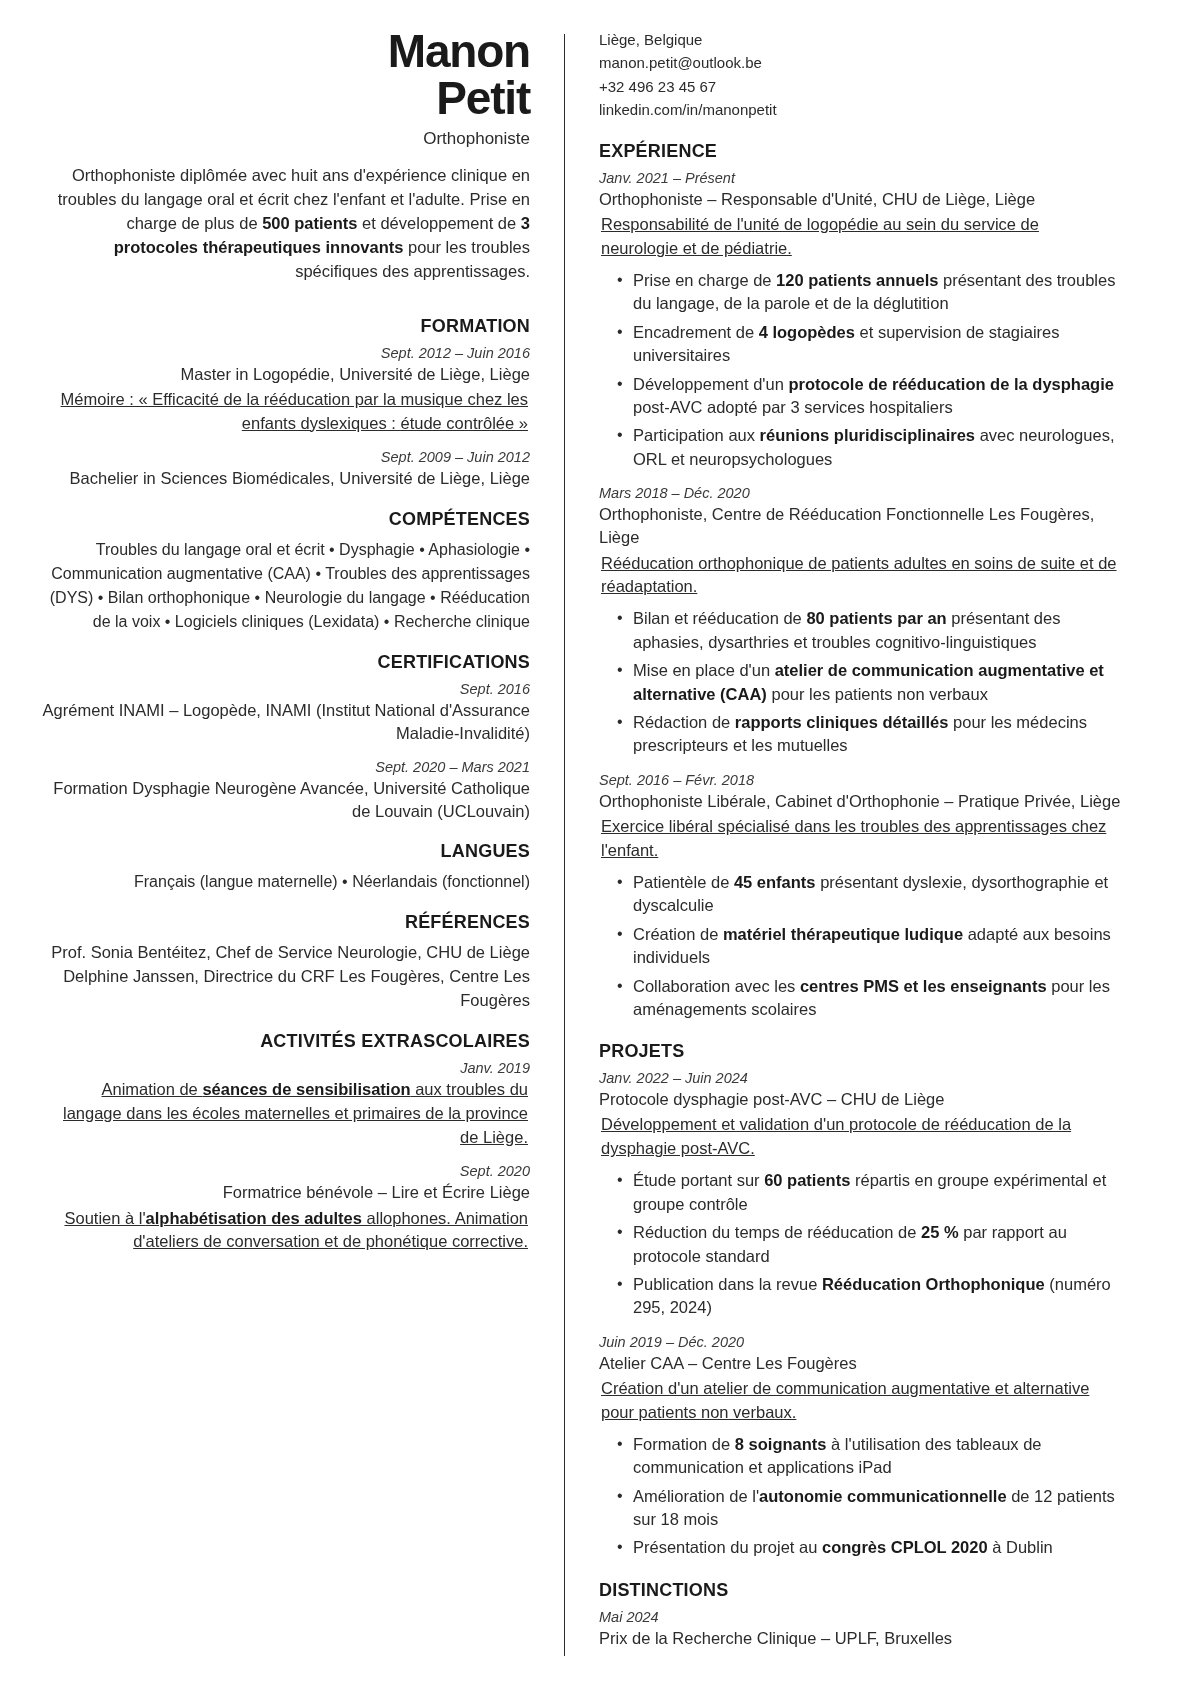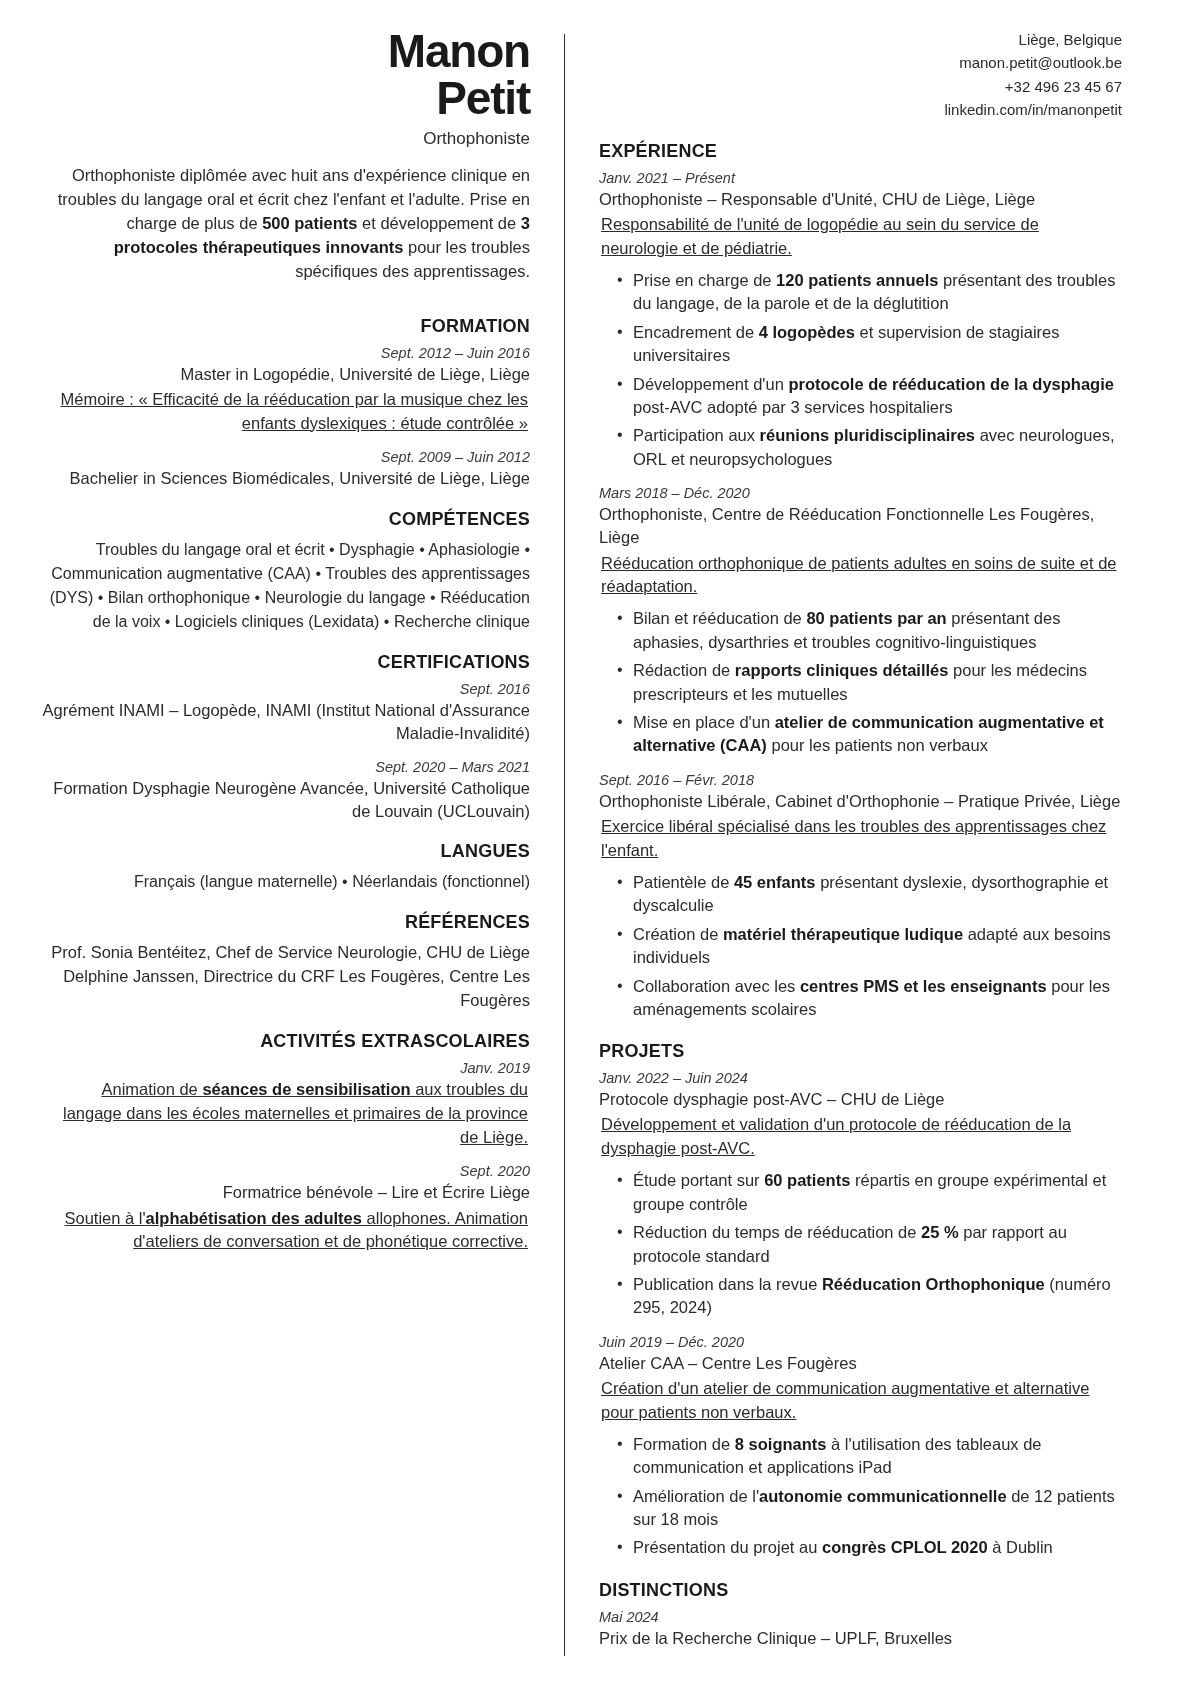--- a/index.html
+++ b/index.html
@@ -101,21 +101,20 @@
     font-size: 16.5px;
     line-height: 1.45;
     margin: 0;
   }
   
   .contact-line {
     font-size: 15px;
     line-height: 1.55;
     margin: 0;
     color: #2b2b2b;
-    text-align: right;
   }
   .contact-block { margin-bottom: 14px; }
   ul.bullets {
     margin: 8px 0 0 0;
     padding-left: 34px;
     list-style: none;
   }
   ul.bullets li {
     font-size: 16.5px;
     line-height: 1.42;
@@ -224,22 +223,22 @@
           <li>Participation aux <b>réunions pluridisciplinaires</b> avec neurologues, ORL et neuropsychologues</li>
         </ul>
     </div>
 
     <div class="entry">
       <div class="date">Mars 2018 – Déc. 2020</div>
       <div class="entry-title">Orthophoniste, Centre de Rééducation Fonctionnelle Les Fougères, Liège</div>
       <div class="entry-desc">Rééducation orthophonique de patients adultes en soins de suite et de réadaptation.</div>
       <ul class="bullets">
           <li>Bilan et rééducation de <b>80 patients par an</b> présentant des aphasies, dysarthries et troubles cognitivo-linguistiques</li>
+          <li>Mise en place d'un <b>atelier de communication augmentative et alternative (CAA)</b> pour les patients non verbaux</li>
           <li>Rédaction de <b>rapports cliniques détaillés</b> pour les médecins prescripteurs et les mutuelles</li>
-          <li>Mise en place d'un <b>atelier de communication augmentative et alternative (CAA)</b> pour les patients non verbaux</li>
         </ul>
     </div>
 
     <div class="entry">
       <div class="date">Sept. 2016 – Févr. 2018</div>
       <div class="entry-title">Orthophoniste Libérale, Cabinet d'Orthophonie – Pratique Privée, Liège</div>
       <div class="entry-desc">Exercice libéral spécialisé dans les troubles des apprentissages chez l'enfant.</div>
       <ul class="bullets">
           <li>Patientèle de <b>45 enfants</b> présentant dyslexie, dysorthographie et dyscalculie</li>
           <li>Création de <b>matériel thérapeutique ludique</b> adapté aux besoins individuels</li>

